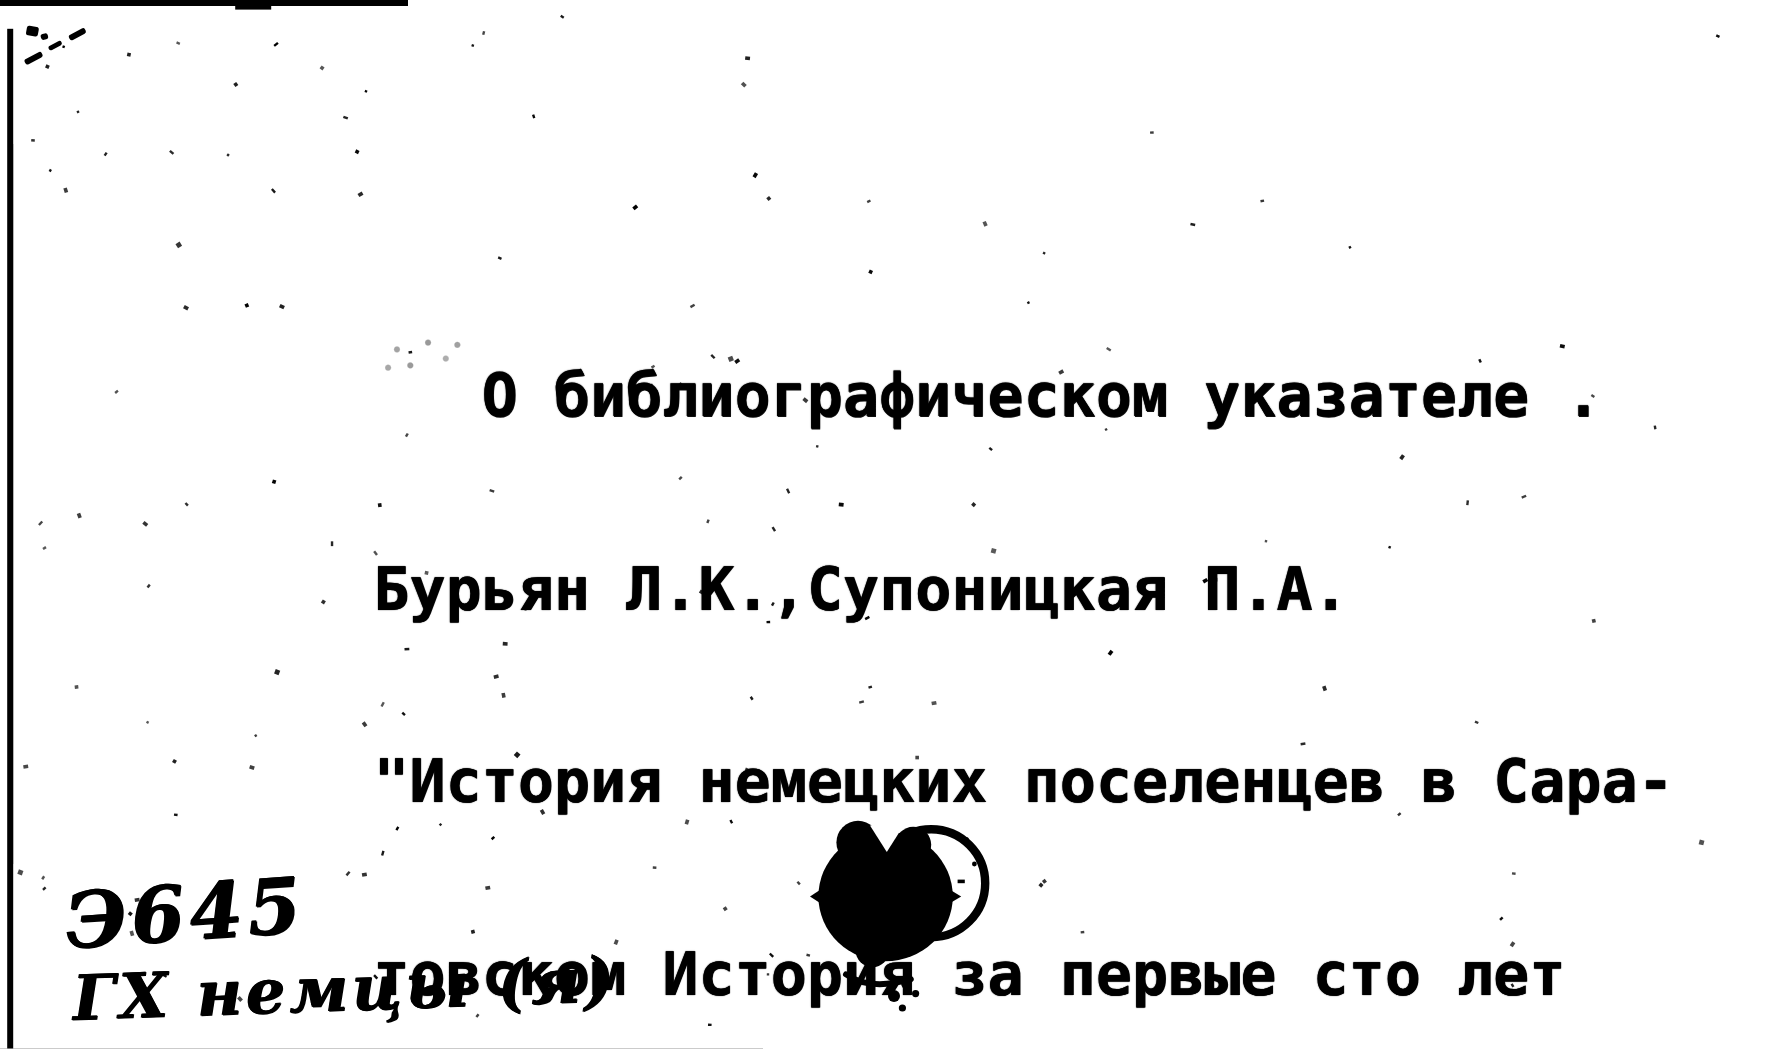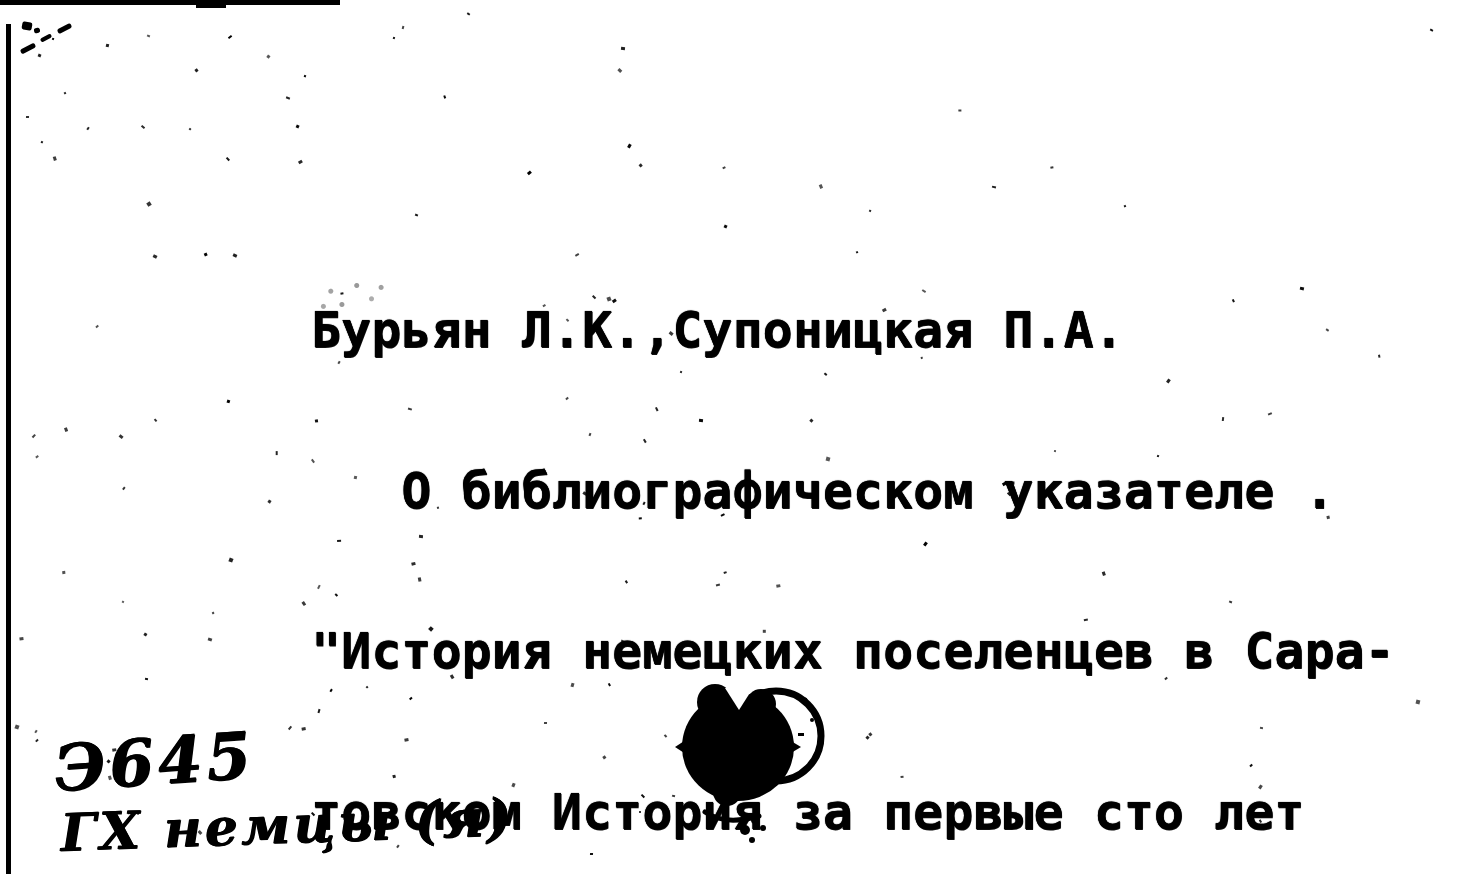--- a/index.html
+++ b/index.html
@@ -80,22 +80,22 @@
 
   <div class="corner-dash" style="left:20px;top:46px;width:16px;height:5px;transform:rotate(-28deg);"></div>
   <div class="corner-dash" style="left:40px;top:36px;width:12px;height:4px;transform:rotate(-28deg);"></div>
   <div class="corner-dash" style="left:57px;top:26px;width:15px;height:5px;transform:rotate(-28deg);"></div>
   <div class="corner-dash" style="left:22px;top:22px;width:10px;height:8px;transform:rotate(10deg);"></div>
   <div class="corner-dash" style="left:34px;top:28px;width:6px;height:5px;transform:rotate(-15deg);"></div>
 
   <div class="pre-smudge"></div>
 
   <div class="typeblock">
+    <div class="line">   О библиографическом указателе .</div>
     <div class="line">Бурьян Л.К.,Супоницкая П.А.</div>
-    <div class="line">   О библиографическом указателе .</div>
     <div class="line">"История немецких поселенцев в Сара-</div>
     <div class="line">товском История за первые сто лет</div>
     
     
     
   </div>
 
   <div class="hand call-number">Э645</div>
   <div class="hand classification">ГХ немцы (я)</div>
 

